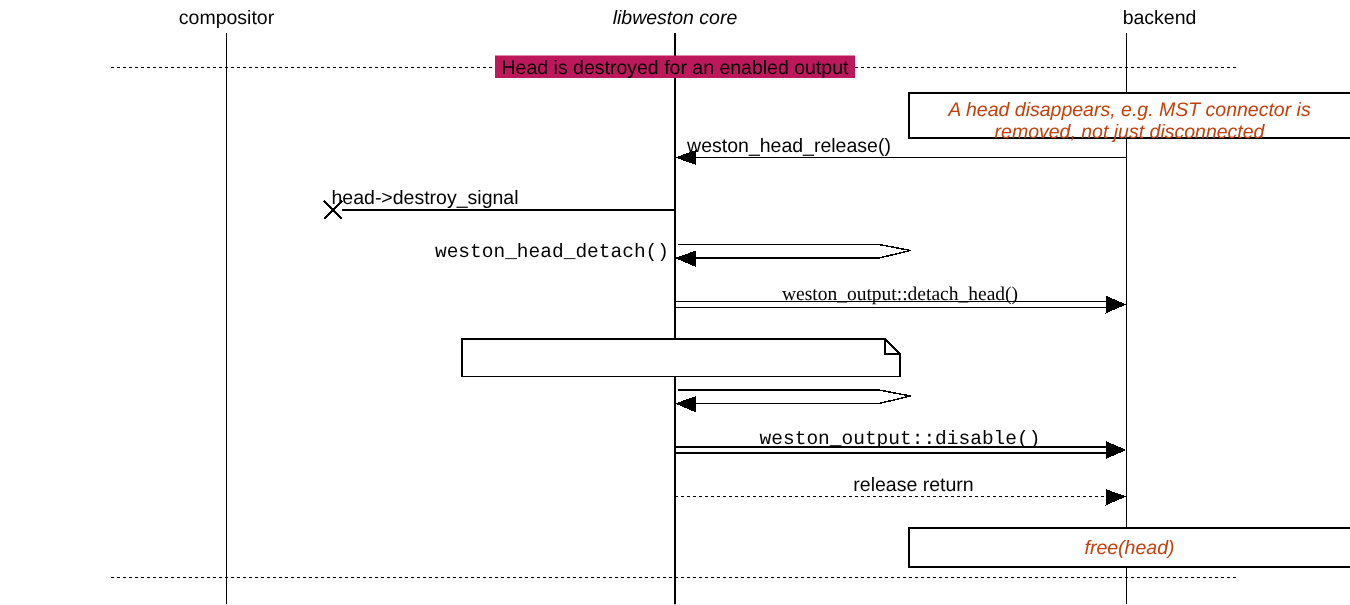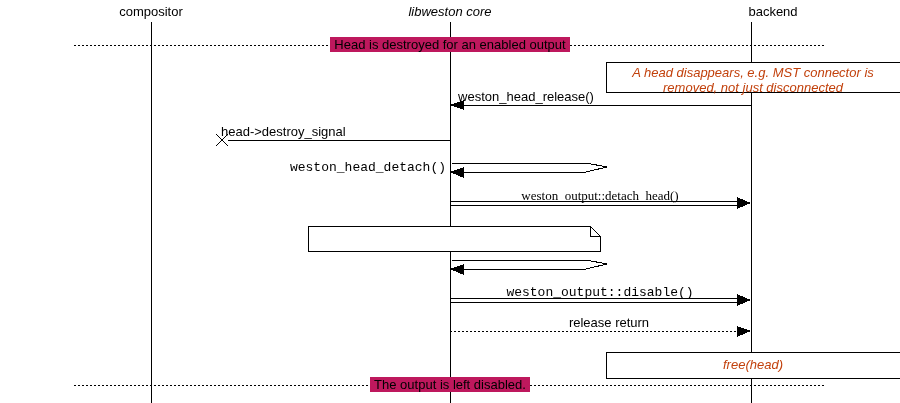--- a/index.html
+++ b/index.html
@@ -130,23 +130,20 @@
     </g>
   </svg>
 
   <div class="lbl center participant-name" style="left:91px; top:4px; width:120px;">compositor</div>
   <div class="lbl center participant-name" style="left:390px; top:4px; width:120px;font-style:italic;">libweston core</div>
   <div class="lbl center participant-name" style="left:713px; top:4px; width:120px;text-align:center;">backend</div>
 
   <div class="lbl center" style="left:250px; top:37px; width:400px;">
     <span class="sep-label">Head is destroyed for an enabled output</span>
   </div>
-  <div class="lbl center" style="left:280px; top:377px; width:340px;">
-    <span class="sep-label">The output is left disabled.</span>
-  </div>
 
   <div class="note-text" style="left:606px; top:65px; width:294px;">
     <div>A head disappears, e.g. MST connector is</div>
     <div>removed, not just disconnected</div>
   </div>
 
 
   <div class="note-text" style="left:606px; top:357px; width:294px;">
     <div>free(head)</div>
   </div>

